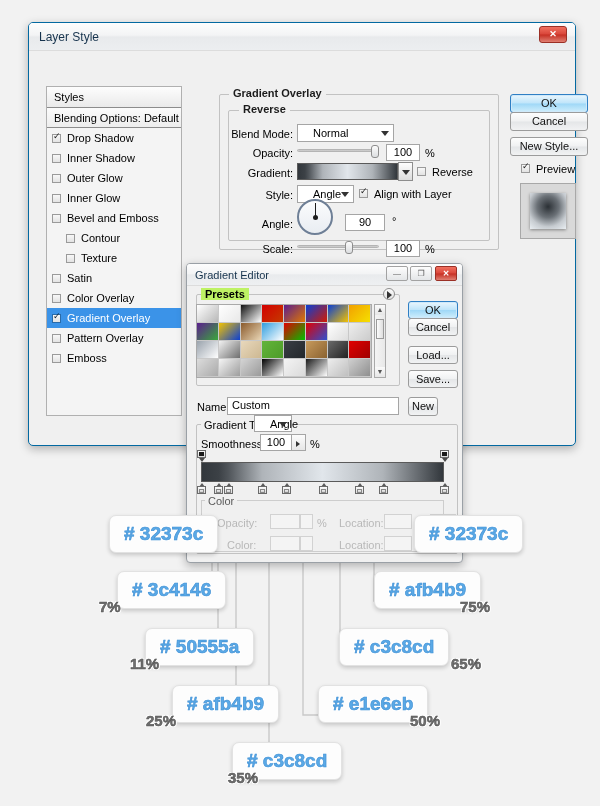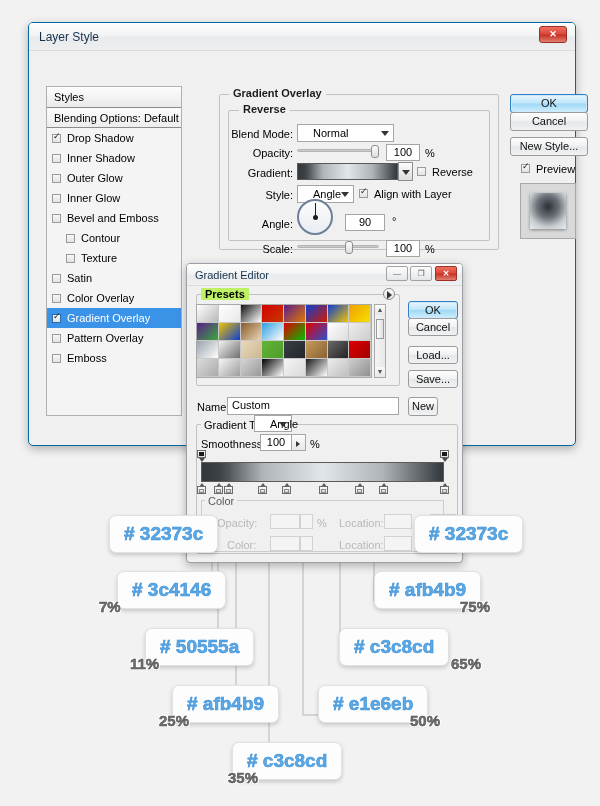--- a/index.html
+++ b/index.html
@@ -634,21 +634,21 @@
   <div class="dis-btn" style="left:243px;top:272px;width:26px;">D</div>
 </div>
 
 <div id="annotations">
     <div class="anno" style="left: 109px; top: 515px;"># 32373c</div>
     <div class="anno" style="left: 117px; top: 571px;"># 3c4146</div>
     <div class="pctlabel" style="left: 99px; top: 598px;">7%</div>
     <div class="anno" style="left: 145px; top: 628px;"># 50555a</div>
     <div class="pctlabel" style="left: 130px; top: 655px;">11%</div>
     <div class="anno" style="left: 172px; top: 685px;"># afb4b9</div>
-    <div class="pctlabel" style="left: 159px; top: 712px;">25%</div>
+    <div class="pctlabel" style="left: 146px; top: 712px;">25%</div>
     <div class="anno" style="left: 232px; top: 742px;"># c3c8cd</div>
     <div class="pctlabel" style="left: 228px; top: 769px;">35%</div>
     <div class="anno" style="left: 318px; top: 685px;"># e1e6eb</div>
     <div class="pctlabel" style="left: 410px; top: 712px;">50%</div>
     <div class="anno" style="left: 339px; top: 628px;"># c3c8cd</div>
     <div class="pctlabel" style="left: 451px; top: 655px;">65%</div>
     <div class="anno" style="left: 374px; top: 571px;"># afb4b9</div>
     <div class="pctlabel" style="left: 460px; top: 598px;">75%</div>
     <div class="anno" style="left: 414px; top: 515px;"># 32373c</div>
   </div>

